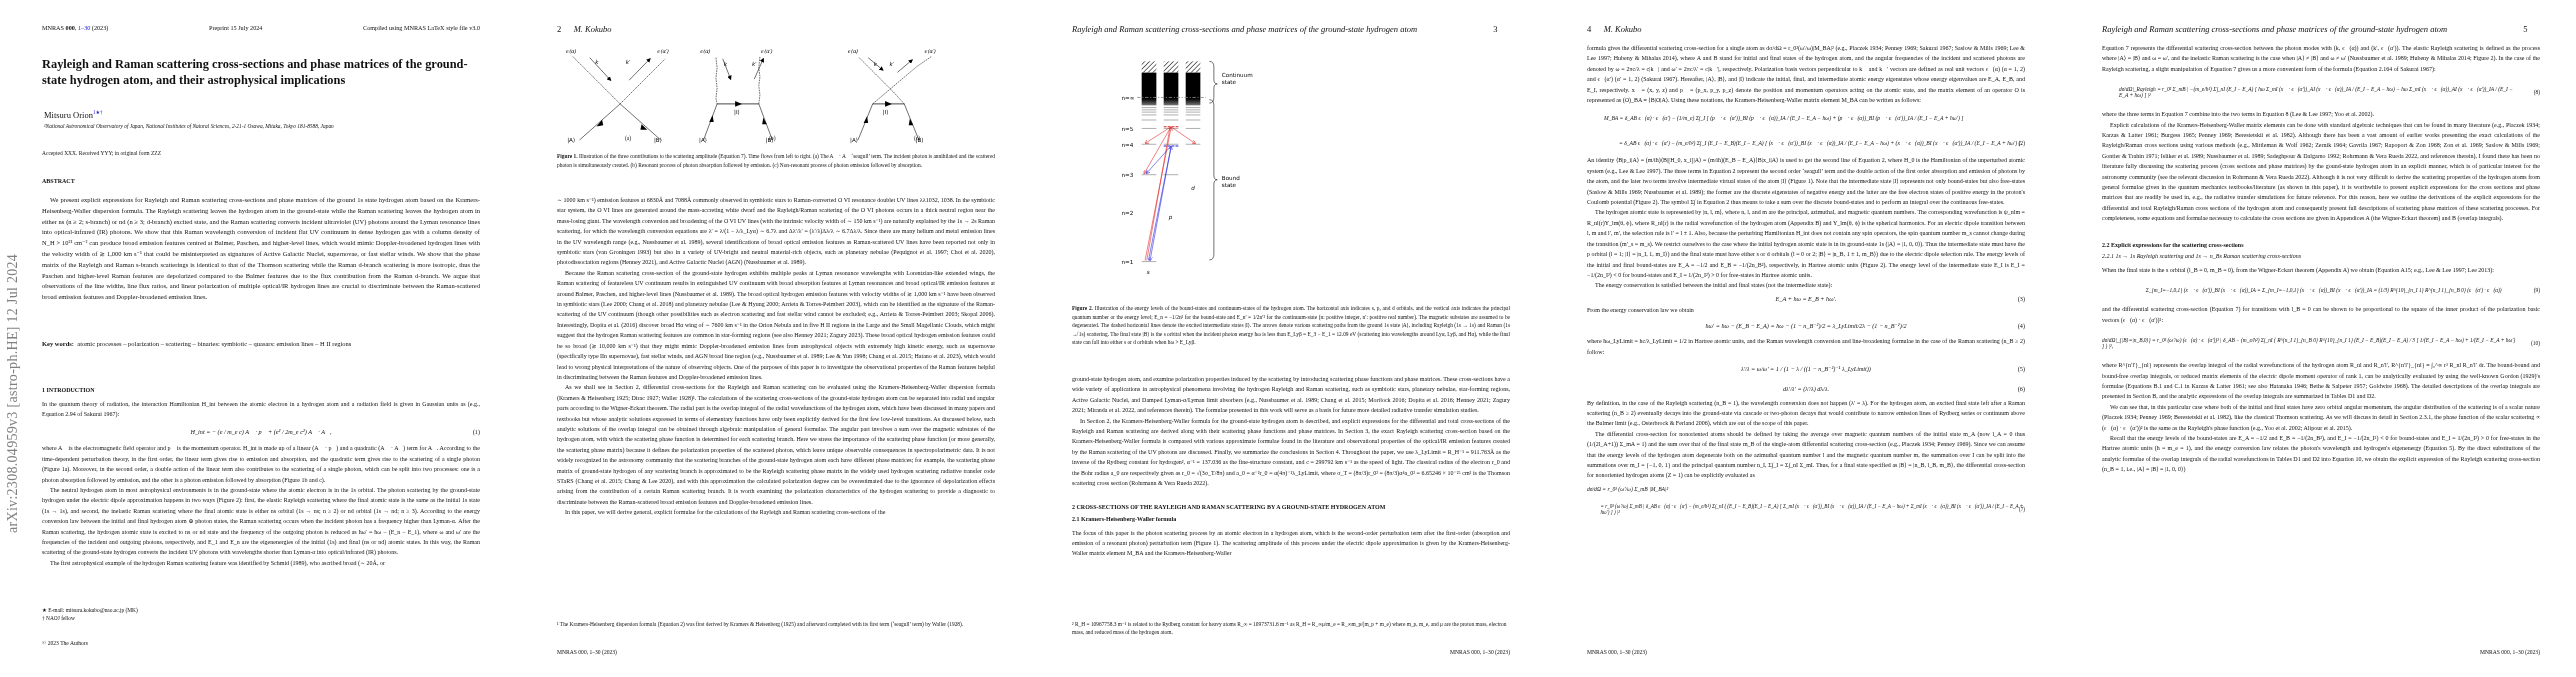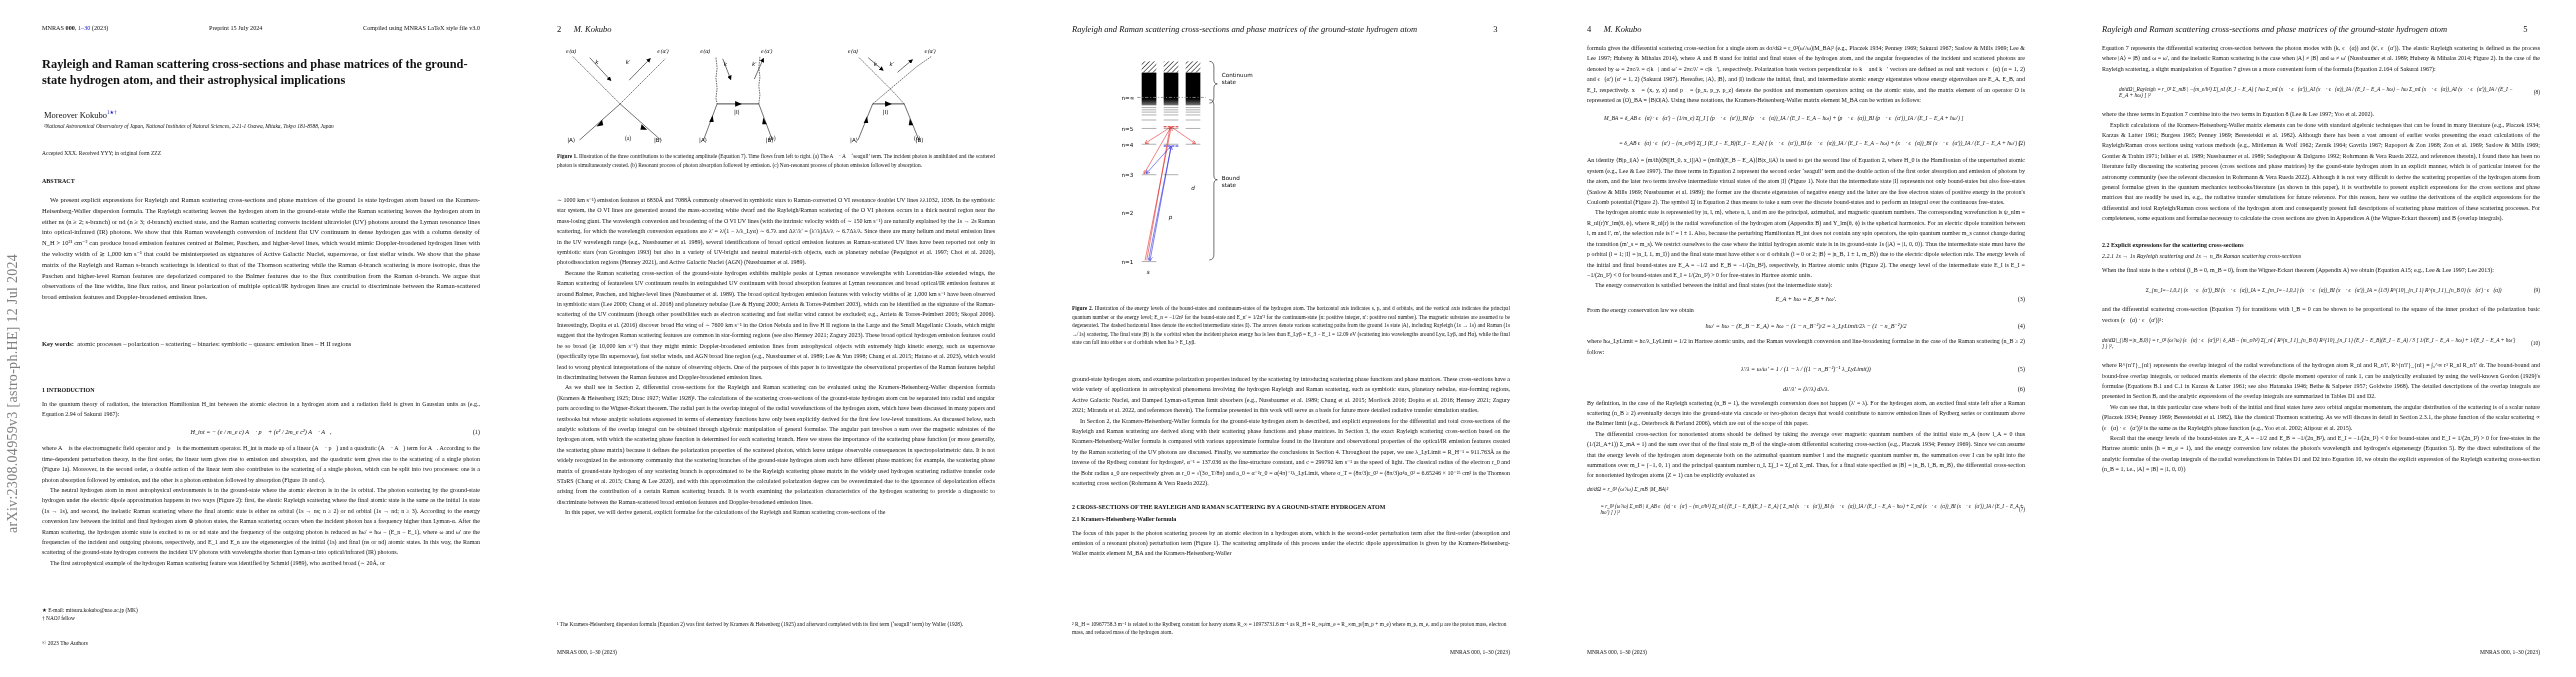--- a/index.html
+++ b/index.html
@@ -50,21 +50,21 @@
         <b>000</b>,
         <span class="link">1–30</span>
         <span>(2023)</span>
       </span>
       <span>Preprint 15 July 2024</span>
       <span>Compiled using MNRAS LaTeX style file v3.0</span>
     </div>
 
     <div class="title">Rayleigh and Raman scattering cross-sections and phase matrices of the ground-state hydrogen atom, and their astrophysical implications</div>
     <div class="author">
-      <span>Moreover Kokubo</span><sup class="link" style="font-size:5.1px">1★†</sup>
+      <span>Mitsuru Orion</span><sup class="link" style="font-size:5.1px">1★†</sup>
     </div>
     <div class="affil">¹National Astronomical Observatory of Japan, National Institutes of Natural Sciences, 2-21-1 Osawa, Mitaka, Tokyo 181-8588, Japan</div>
     <div class="accepted">Accepted XXX. Received YYY; in original form ZZZ</div>
 
     <div class="abstract-h">ABSTRACT</div>
     <div class="abstract">We present explicit expressions for Rayleigh and Raman scattering cross-sections and phase matrices of the ground 1s state hydrogen atom based on the Kramers-Heisenberg-Waller dispersion formula. The Rayleigh scattering leaves the hydrogen atom in the ground-state while the Raman scattering leaves the hydrogen atom in either ns (n ≥ 2; s-branch) or nd (n ≥ 3; d-branch) excited state, and the Raman scattering converts incident ultraviolet (UV) photons around the Lyman resonance lines into optical-infrared (IR) photons. We show that this Raman wavelength conversion of incident flat UV continuum in dense hydrogen gas with a column density of N_H &gt; 10²¹ cm⁻² can produce broad emission features centred at Balmer, Paschen, and higher-level lines, which would mimic Doppler-broadened hydrogen lines with the velocity width of ≳ 1,000 km s⁻¹ that could be misinterpreted as signatures of Active Galactic Nuclei, supernovae, or fast stellar winds. We show that the phase matrix of the Rayleigh and Raman s-branch scatterings is identical to that of the Thomson scattering while the Raman d-branch scattering is more isotropic, thus the Paschen and higher-level Raman features are depolarized compared to the Balmer features due to the flux contribution from the Raman d-branch. We argue that observations of the line widths, line flux ratios, and linear polarization of multiple optical/IR hydrogen lines are crucial to discriminate between the Raman-scattered broad emission features and Doppler-broadened emission lines.</div>
     <div class="keywords">
       <b>Key words:</b><span>atomic processes – polarization – scattering – binaries: symbiotic – quasars: emission lines – H II regions</span>
     </div>
 

